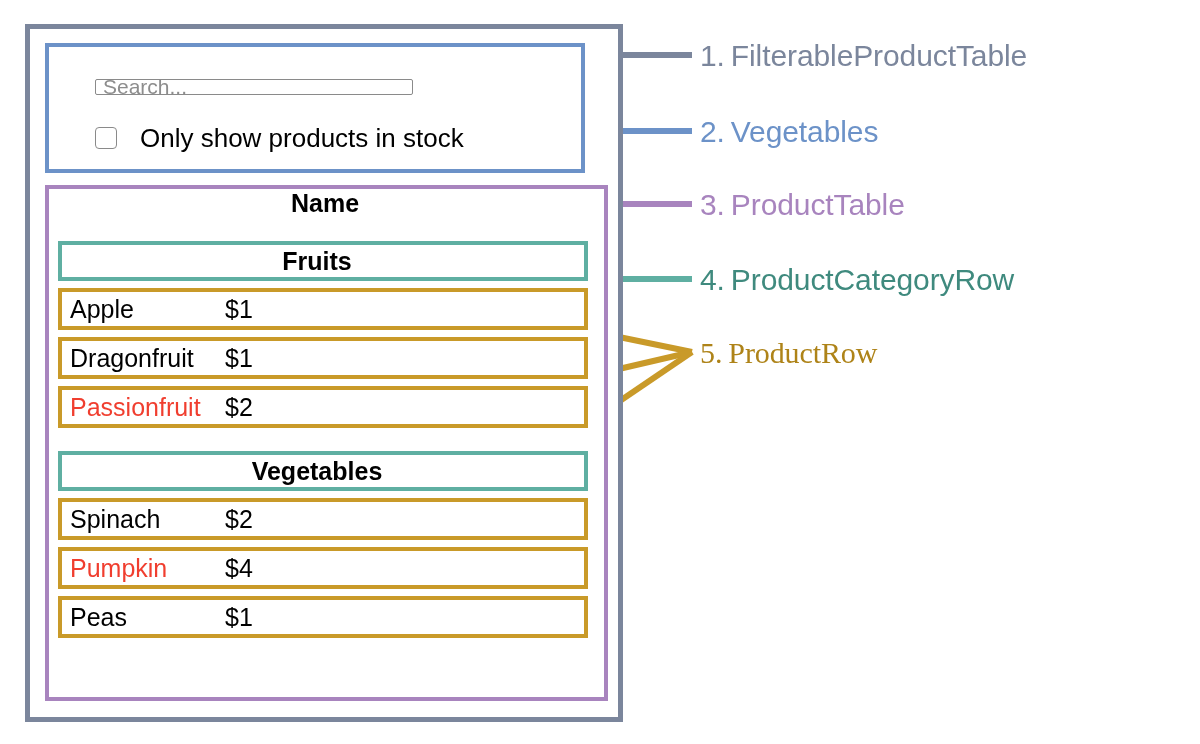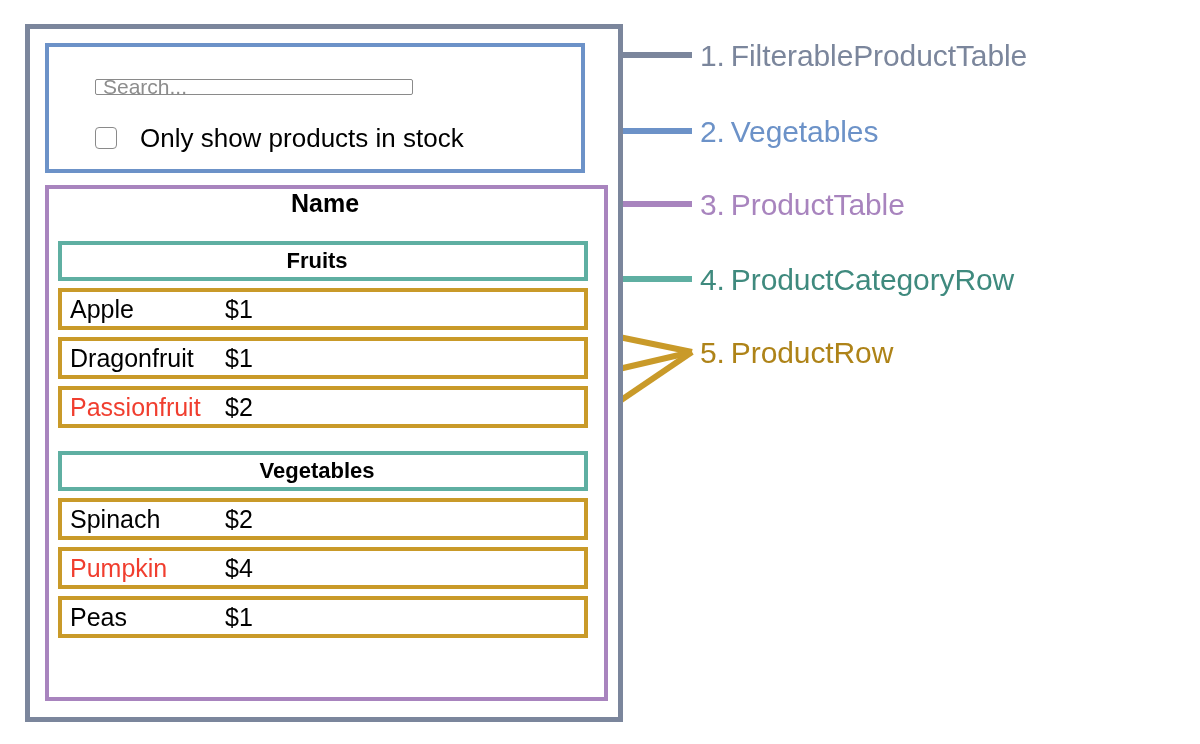--- a/index.html
+++ b/index.html
@@ -151,21 +151,21 @@
     margin-bottom: 7px;
     border: 4px solid #5fafa2;
     background: #fff;
     box-sizing: border-box;
     display: flex;
     align-items: center;
     justify-content: center;
     width: 530px;
   }
   .cat-row-label {
-    font-size: 22px;
+    font-size: 25px;
     font-weight: bold;
     color: #000;
     
     transform: translateX(-6px);
   }
 
   
   .prod-row {
     height: 42px;
     margin-bottom: 7px;
@@ -287,17 +287,17 @@
   </div>
 
   <div class="anno" style="left:700px; top:190px; color:#a884be;">
     <span class="num">3.</span><span>ProductTable</span>
   </div>
 
   <div class="anno" style="left:700px; top:265px; color:#3f8a7e;">
     <span class="num">4.</span><span>ProductCategoryRow</span>
   </div>
 
-  <div class="anno" style="left:700px; top:338px; color:#ae8318;">
+  <div class="anno" style="left:700px; top:338px; color:#ae8318;font-family:Liberation Serif, serif;">
     <span class="num">5.</span><span>ProductRow</span>
   </div>
 
 </div>
 
 </body></html>

